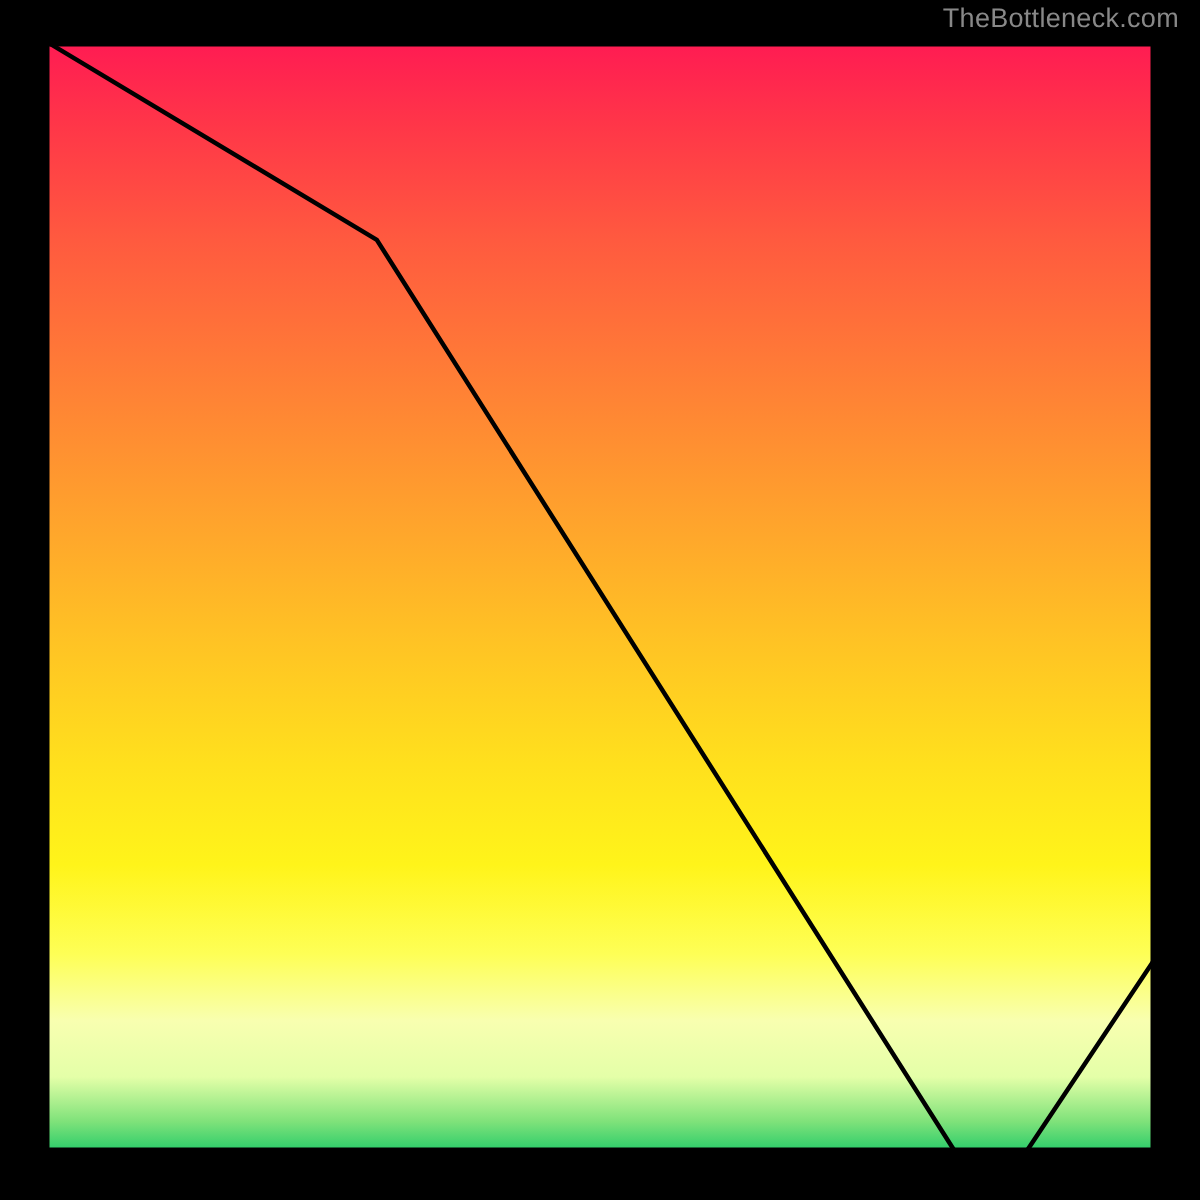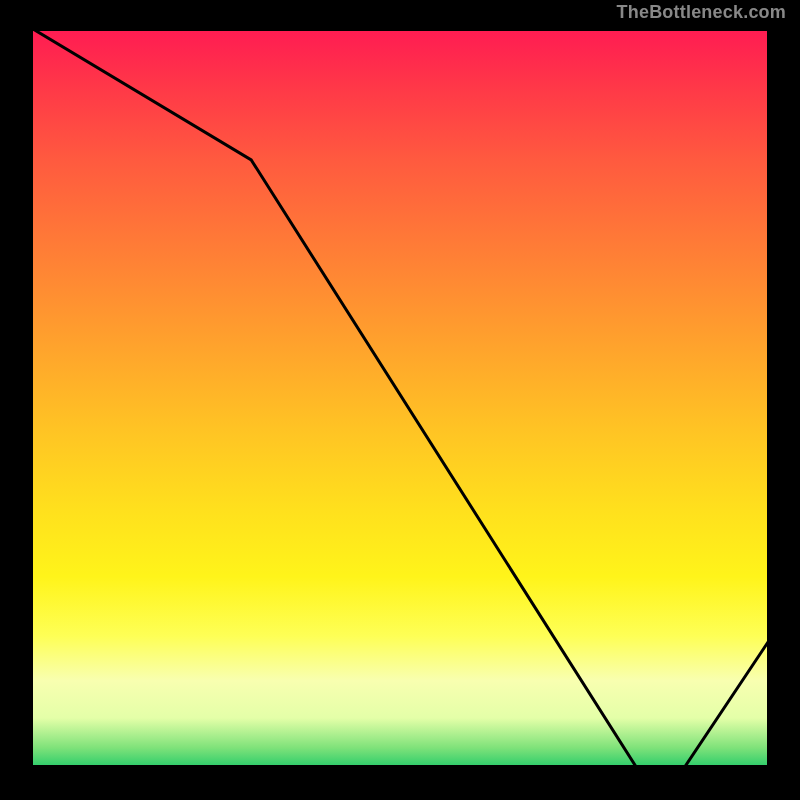--- a/index.html
+++ b/index.html
@@ -16,21 +16,21 @@
     width: 800px;
     height: 800px;
     background: #000;
   }
   .attribution {
     position: absolute;
     top: 2px;
     right: 14px;
     color: #888;
     font-size: 18px;
-    font-weight: bold;
+    font-weight: normal;
     letter-spacing: 0.2px;
   }
   .plot {
     position: absolute;
     left: 28px;
     top: 26px;
     width: 744px;
     height: 744px;
     background: linear-gradient(
       to bottom,

